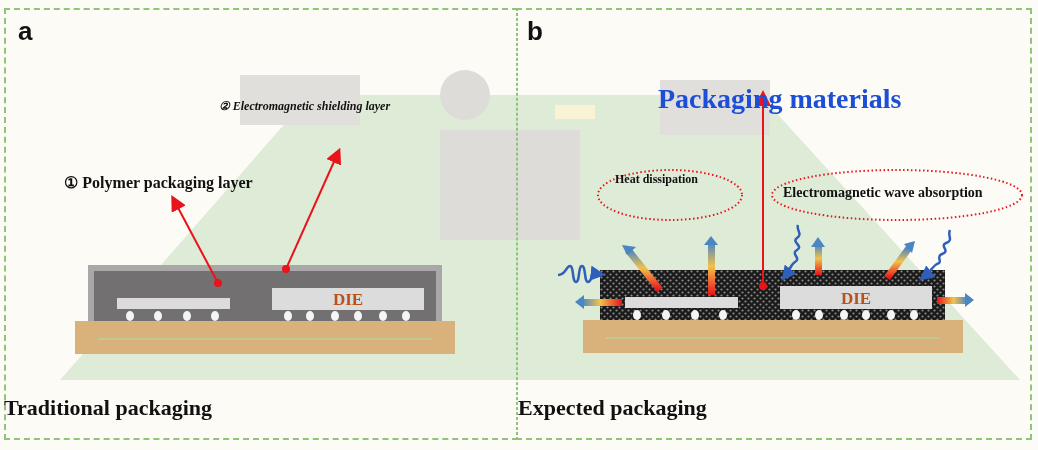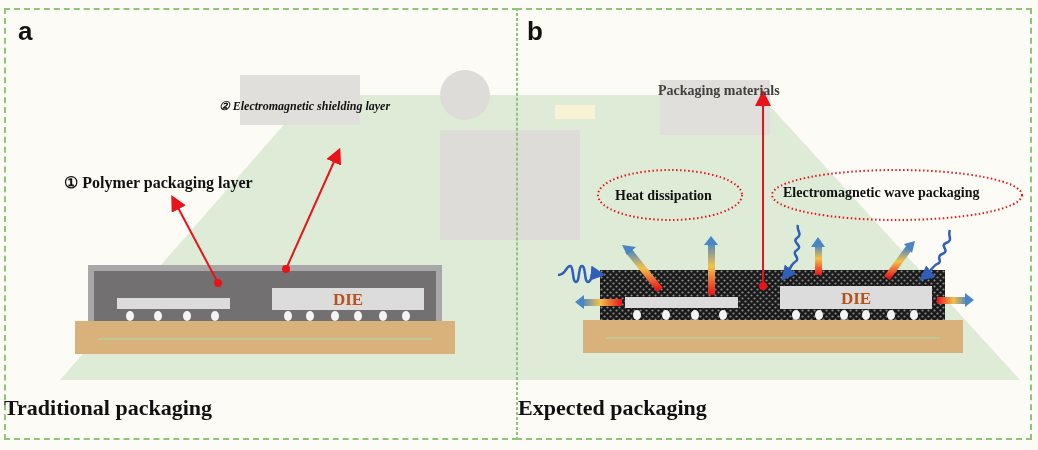--- a/index.html
+++ b/index.html
@@ -133,18 +133,18 @@
 
 <div id="panel-a" class="panel"></div>
 <div id="panel-b" class="panel"></div>
 
 <div class="panel-letter" style="left:18px;">a</div>
 <div class="panel-letter" style="left:527px;">b</div>
 
 <div class="label" style="left:64px; top:173px; font-size:16px;text-align:center;">① Polymer packaging layer</div>
 <div class="label" style="left:219px; top:99px; font-size:12px;font-style:italic;">② Electromagnetic shielding layer</div>
 
-<div class="label" style="left:658px; top:83px; font-size:14px; color:#404040;">Packaging materials</div>
-<div class="label" style="left:615px; top:188px; font-size:14px;">Heat dissipation</div>
-<div class="label" style="left:783px; top:185px; font-size:14px;">Electromagnetic wave packaging</div>
+<div class="label" style="left:658px; top:83px; font-size:28px; color:#1d4ed8;">Packaging materials</div>
+<div class="label" style="left:615px; top:172px; font-size:12px;">Heat dissipation</div>
+<div class="label" style="left:783px; top:185px; font-size:14px;">Electromagnetic wave absorption</div>
 
 <div class="caption" style="left:4px;">Traditional packaging</div>
 <div class="caption" style="left:518px;">Expected packaging</div>
 
 </body></html>

